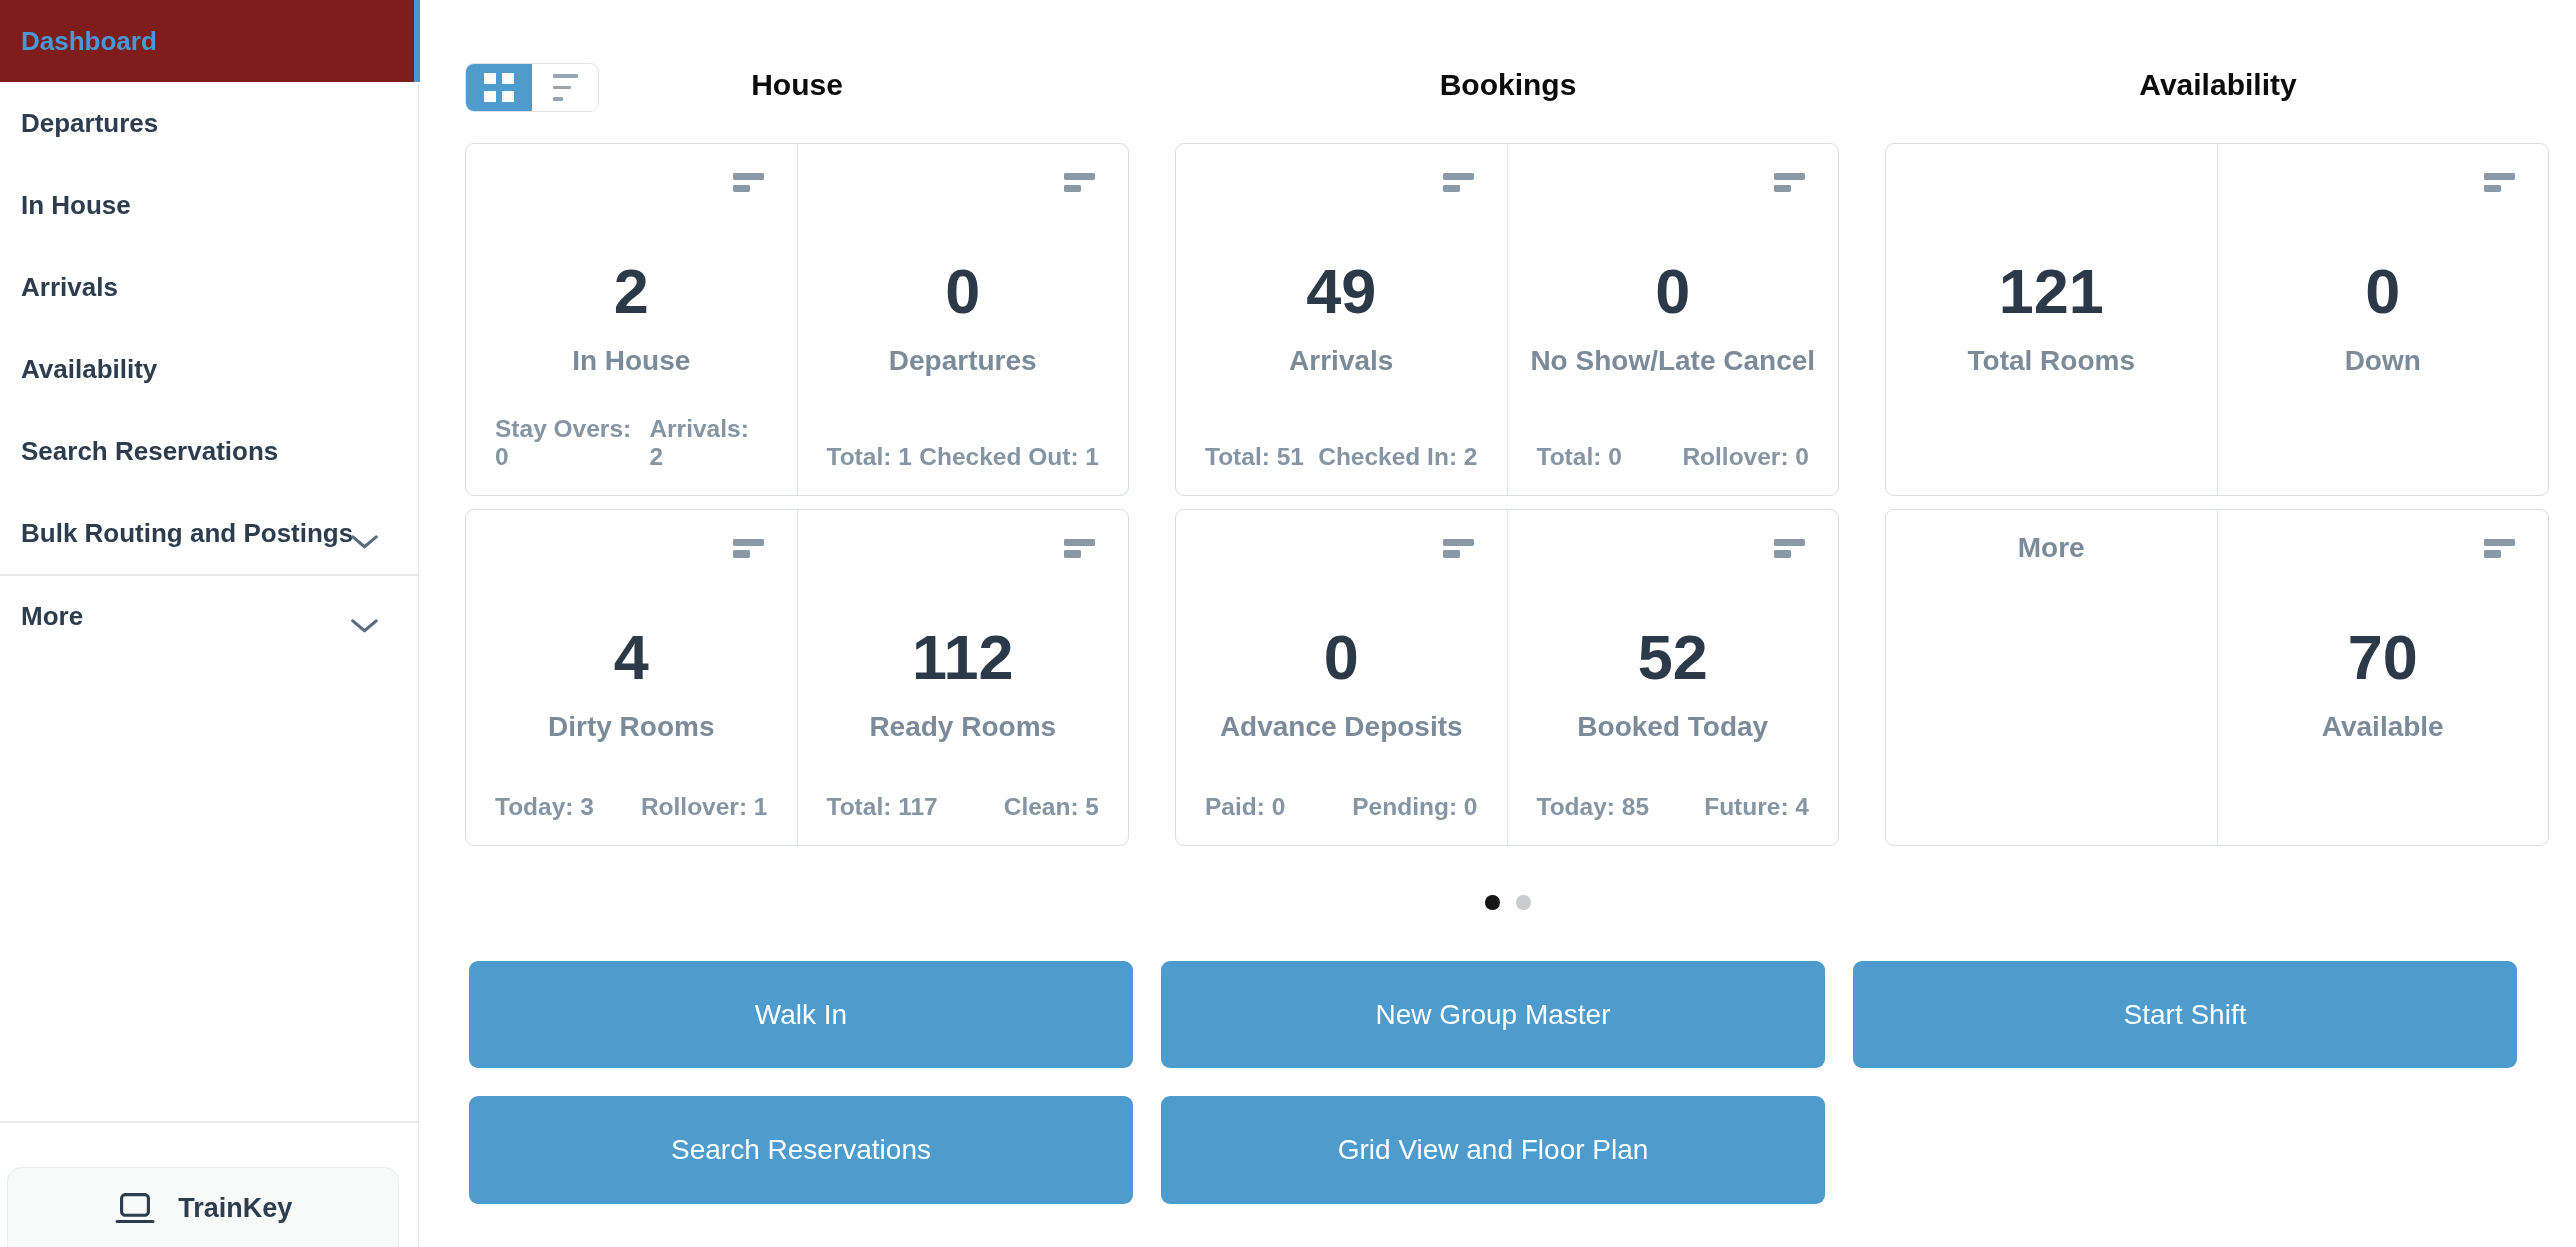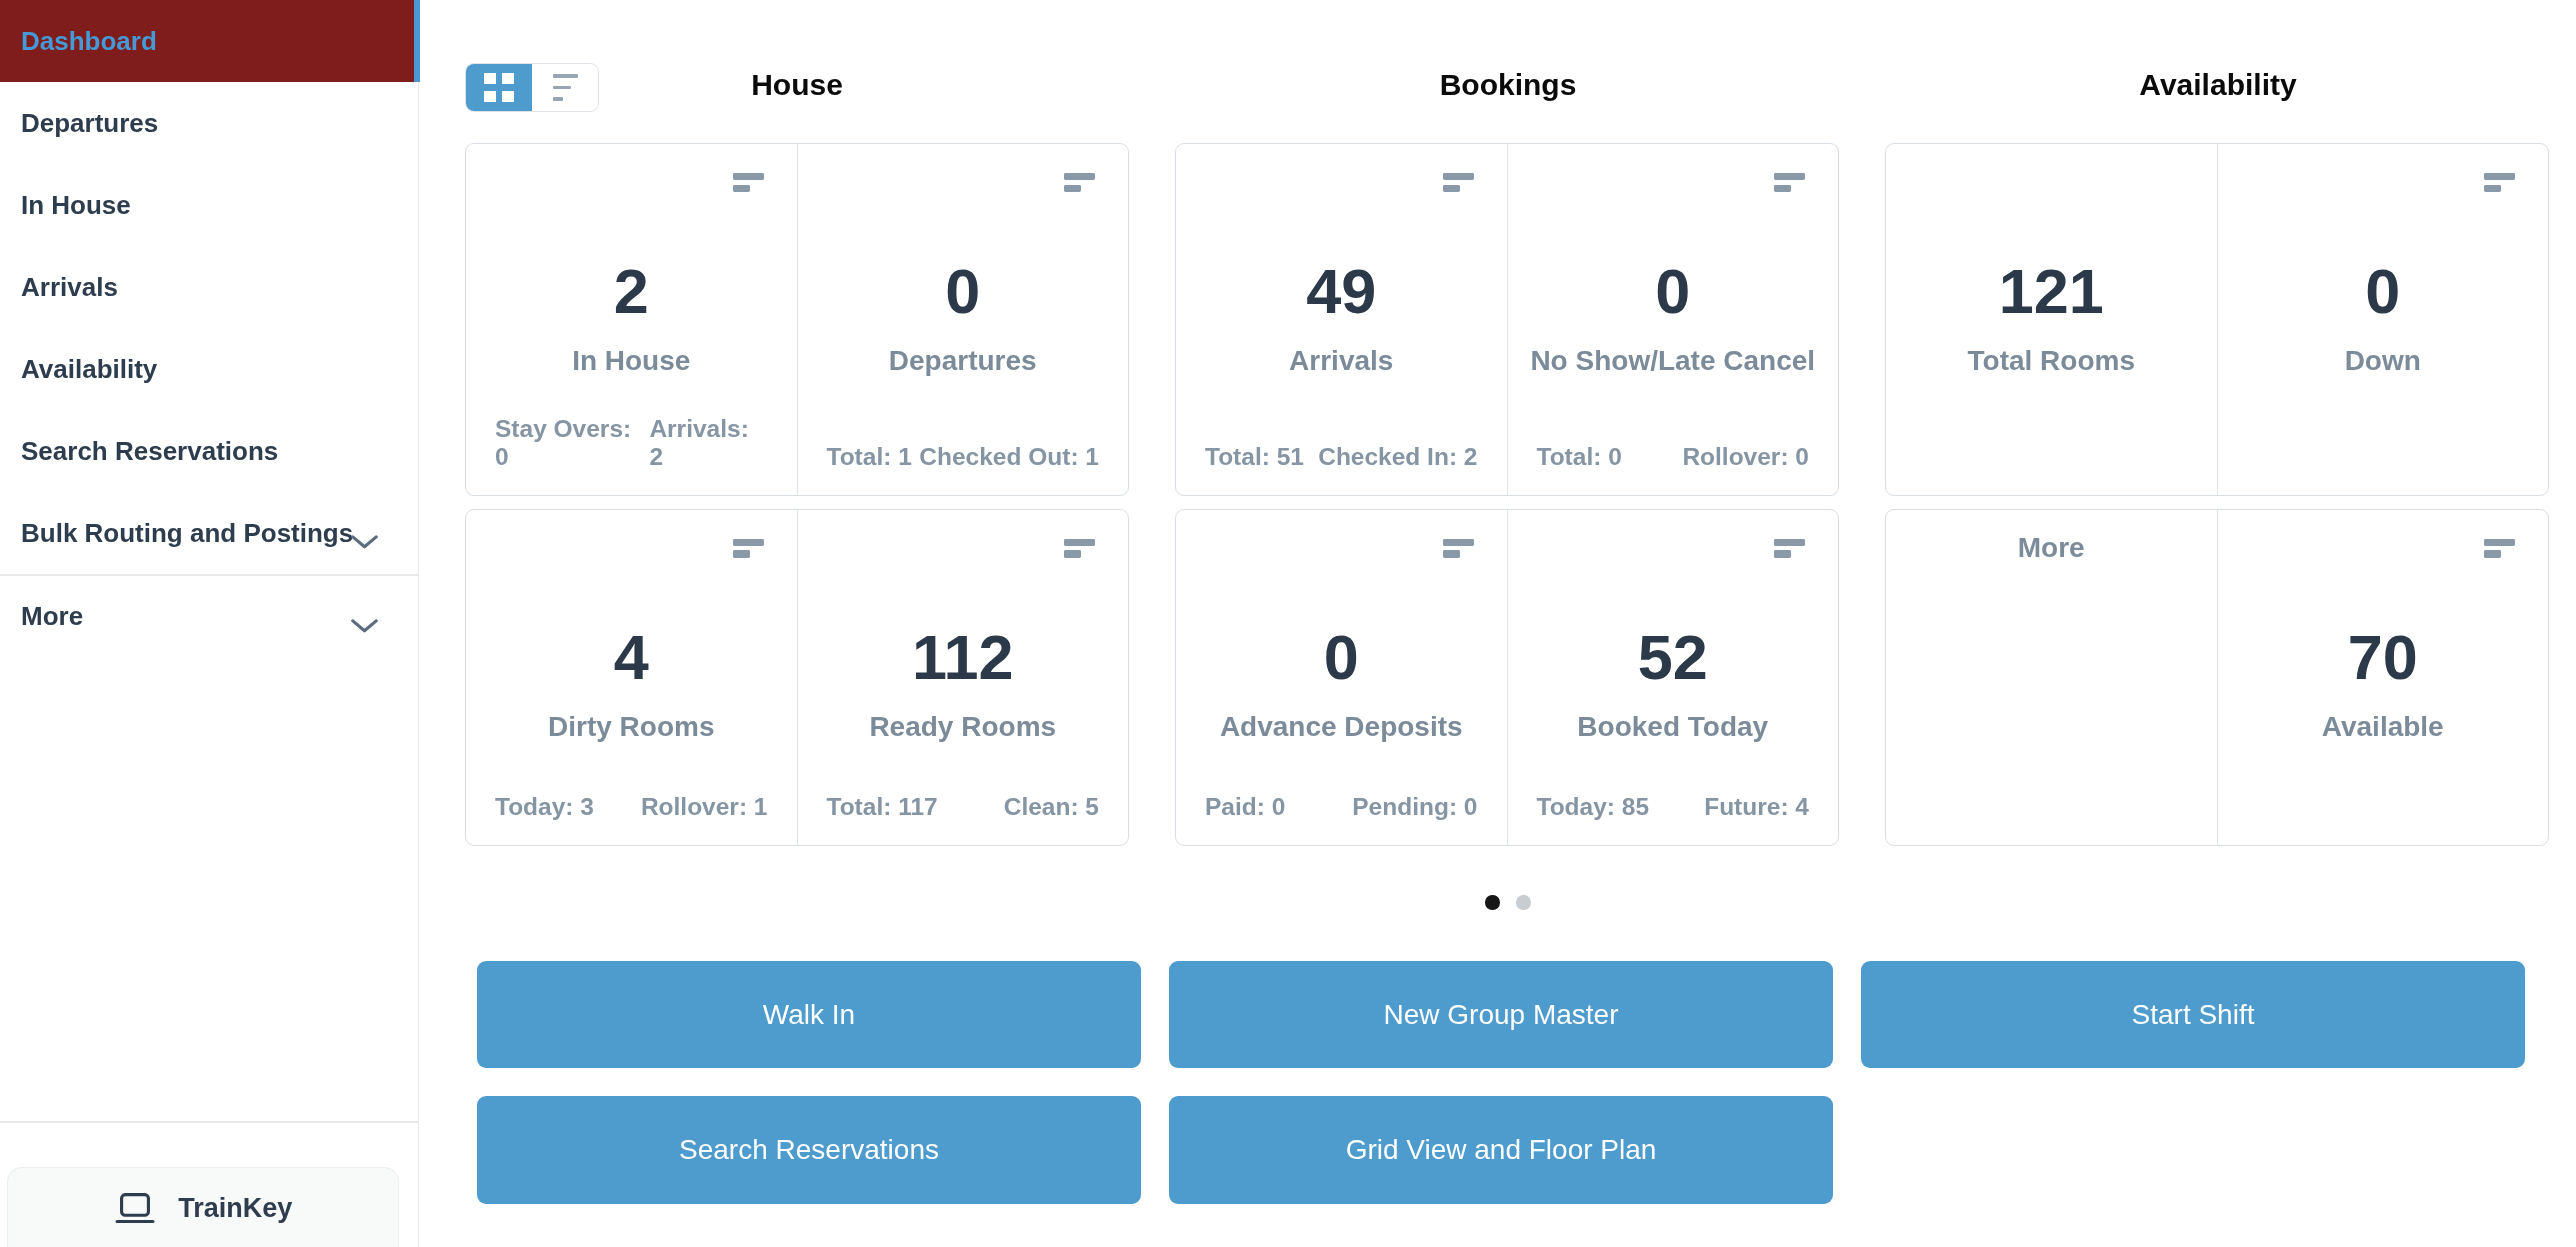--- a/index.html
+++ b/index.html
@@ -73,21 +73,21 @@
   .tile-icon { position:absolute; top:29px; right:33px; width:31px; cursor:pointer; }
   .tile-icon .b1 { width:31px; height:7.3px; background:#8a99a8; border-radius:1.4px; }
   .tile-icon .b2 { width:17px; height:7.3px; background:#8a99a8; border-radius:1.4px; margin-top:4.5px; }
 
   .dots { position:absolute; left:46px; top:895px; width:2086px; text-align:center; }
   .dot { display:inline-block; width:14.5px; height:14.5px; border-radius:50%; margin:0 6.3px; cursor:pointer; }
   .dot.on  { background:#161616; }
   .dot.off { background:#c8cdd2; }
 
   .btn-grid {
-    position:absolute; left:58px; top:961px; width:2086px;
+    position:absolute; left:50px; top:961px; width:2086px;
     display:grid; grid-template-columns:repeat(3,664px);
     grid-template-rows:107px 108px; column-gap:46px; row-gap:38px;gap:28px;
   }
   .btn-cell { position:relative; }
   .action-btn {
     width:100%; height:100%; background:#4e9bce; border:none; border-radius:9px;
     color:#ffffff; font-size:28px; font-weight:400; font-family:inherit; cursor:pointer;
   }
   .highlight-frame {
     position:absolute; inset:-18px; border:7.3px solid #a8395f; pointer-events:none;

